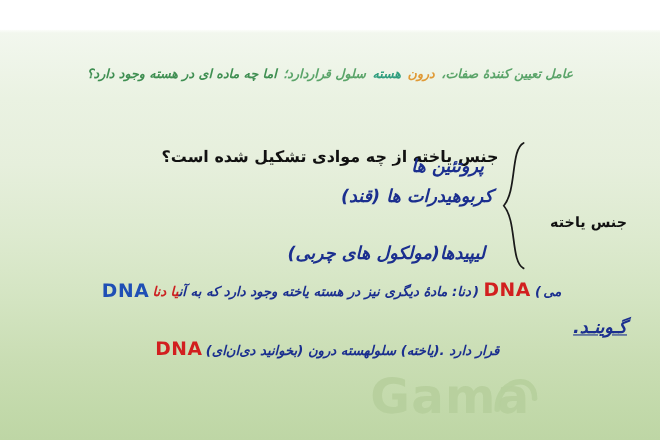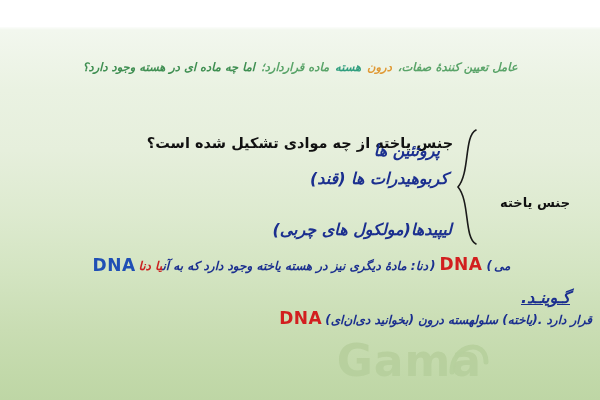--- a/index.html
+++ b/index.html
@@ -49,21 +49,21 @@
     margin-top:36px;
   }
 
   
   .item{
     font-size:16px;color:#1b2f8f;font-style:italic;font-weight:600;
     text-align:center;
   }
   .it1{top:143px;right:160px;}
   .it2{top:171px;right:152px;}
-  .it3{top:222px;right:148px;margin-left:40px;}
+  .it3{top:222px;right:159px;margin-left:40px;}
 
   
   .brace{
     position:absolute;top:128px;right:120px;
     width:26px;height:118px;
     color:#111;
     font-size:0;
   }
   .brace svg{display:block;}
 
@@ -90,21 +90,21 @@
     font-style:normal;font-weight:bold;font-size:17px;color:#d21f1f;
     letter-spacing:.5px;padding:0 2px;
   }
 
   .guyand{
     top:290px;right:30px;
     font-size:16px;font-style:italic;font-weight:600;color:#1b2f8f;text-decoration:underline;
   }
 
   .last-line{
-    top:310px;left:0;width:592px;text-align:right;
+    top:310px;left:0;width:592px;text-align:center;
     font-size:12px;font-style:italic;font-weight:600;color:#1b2f8f;
   }
   .last-line .dna-big2{
     font-style:normal;font-weight:bold;font-size:17px;color:#d21f1f;
     letter-spacing:.5px;padding:0 3px;
   }
   .last-line .blue-u{color:#1b2f8f;}
 
   
   .watermark{
@@ -118,21 +118,21 @@
   }
 </style>
 </head>
 <body>
 
 <div id="slide">
 
   <div class="top-band"></div>
 
   <div class="txt line1">
-    <span class="c-green">عامل  تعیین  کنندۀ  صفات،</span><span class="c-orange"> درون </span><span class="c-teal"> هسته </span><span class="c-green"> ماده  قراردارد؛</span><span class="c-dgreen"> اما  چه  ماده  ای  در  هسته  وجود  دارد؟</span>
+    <span class="c-green">عامل  تعیین  کنندۀ  صفات،</span><span class="c-orange"> درون </span><span class="c-teal"> هسته </span><span class="c-green"> سلول  قراردارد؛</span><span class="c-dgreen"> اما  چه  ماده  ای  در  هسته  وجود  دارد؟</span>
   </div>
 
   <div class="txt heading">جنس یاخته از چه موادی تشکیل شده است؟</div>
 
   <div class="txt item it1">پروتئین ها</div>
   <div class="txt item it2">کربوهیدرات ها (قند)</div>
   <div class="txt item it3">لیپیدها(مولکول های چربی)</div>
 
   <div class="brace">
     <svg width="26" height="118" viewBox="0 0 26 118" aria-hidden="true">

